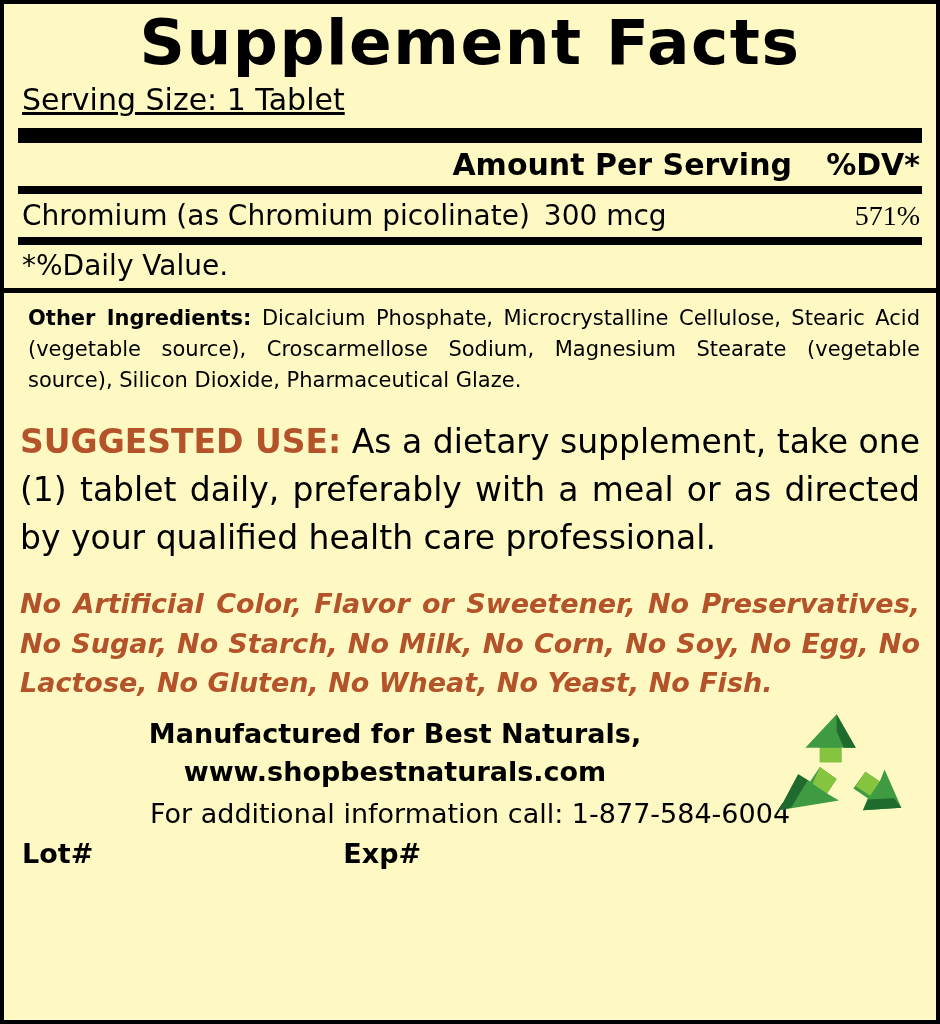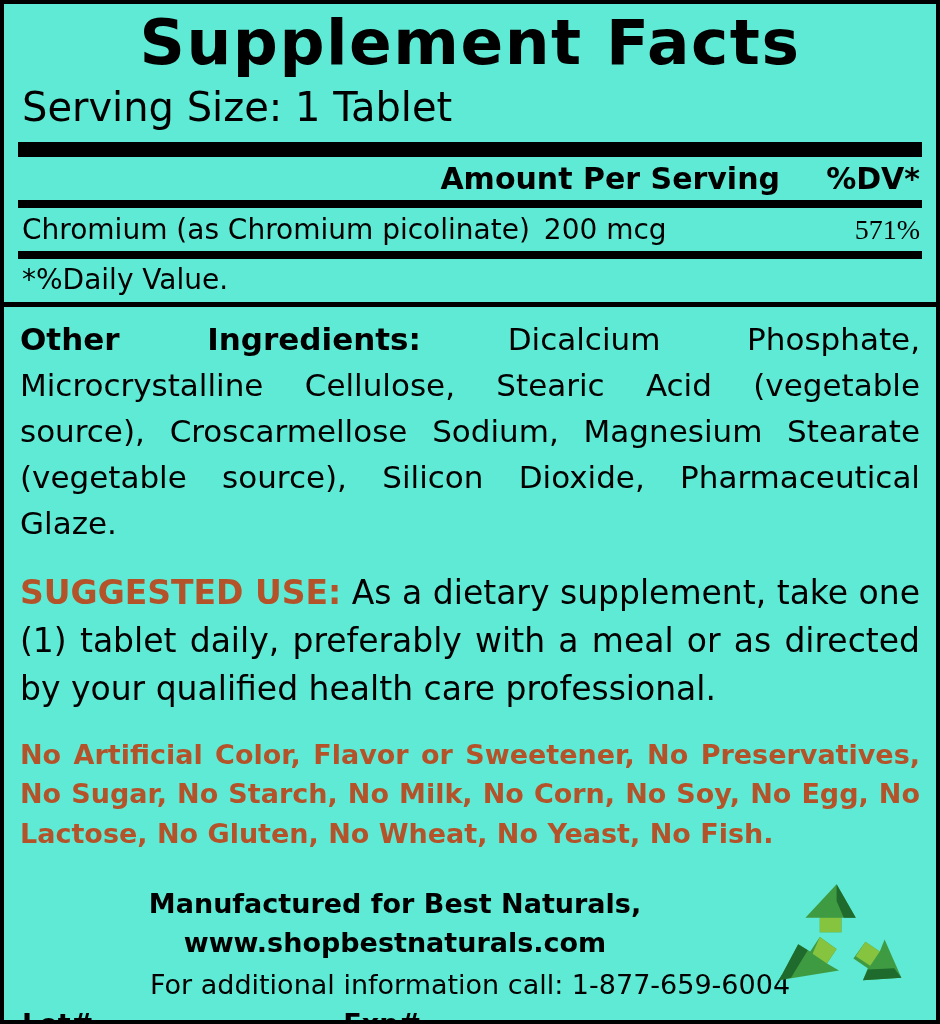--- a/index.html
+++ b/index.html
@@ -9,60 +9,60 @@
   }
   body {
     font-family: "DejaVu Sans", sans-serif;
     color: #000000;
   }
   .label {
     position: relative;
     width: 940px;
     height: 1024px;
     box-sizing: border-box;
-    background: #5eead4;
+    background: #fef9c3;
     border: 4px solid #000000;
     padding: 0 14px;
     overflow: hidden;
   }
 
   
   .sf-title {
     font-family: "DejaVu Sans", sans-serif;
     font-weight: bold;
     font-size: 63px;
     line-height: 1.05;
     letter-spacing: 1.5px;
     text-align: center;
     margin: 6px 0 2px 0;
     white-space: nowrap;
   }
   .serving-line {
-    font-size: 40px;
+    font-size: 30px;
     line-height: 1.45;
     margin-left: 4px;
+    text-decoration: underline;
   }
   .rule-thick {
     height: 15px;
     background: #000000;
     margin: 6px 0 0 0;
   }
   .rule-med {
     height: 8px;
     background: #000000;
     margin: 0;
   }
   .amount-row {
     display: flex;
     justify-content: flex-end;
     align-items: baseline;
     font-weight: bold;
     font-size: 30px;
     padding: 4px 0 4px 0;
-    gap: 12px;
   }
   .amount-row .aps {
     margin-right: 32px;
   }
   .amount-row .dv {
     min-width: 96px;
     text-align: right;
     padding-right: 2px;
   }
   .nutrient-row {
@@ -90,52 +90,53 @@
     padding: 4px 0 6px 4px;
   }
   .panel-bottom {
     height: 5px;
     background: #000000;
     margin: 0 -14px;
   }
 
   
   .other-ing {
-    font-size: 31px;
+    font-size: 21px;
     line-height: 1.48;
     text-align: justify;
-    margin: 10px 2px 0 2px;
+    margin: 10px 2px 0 10px;
   }
   .other-ing b { font-weight: bold; }
 
   
   .suggested {
     font-size: 33px;
     line-height: 1.46;
     text-align: justify;
     margin: 22px 2px 0 2px;
   }
   .suggested .su-head {
     font-weight: bold;
     color: #b4532a;
   }
 
   
   .free-of {
     font-size: 27px;
     line-height: 1.46;
+    font-style: italic;
     font-weight: bold;
     color: #b4532a;
     text-align: justify;
     margin: 22px 2px 0 2px;
   }
 
   
   .footer {
-    margin-top: 32px;
+    margin-top: 12px;
     position: relative;
   }
   .mfg {
     text-align: center;
     font-weight: bold;
     font-size: 27px;
     line-height: 1.42;
     padding-right: 150px;
   }
   .callline {
@@ -175,21 +176,21 @@
 
   <div class="amount-row">
     <span class="aps">Amount Per Serving</span>
     <span class="dv">%DV*</span>
   </div>
 
   <div class="rule-med"></div>
 
   <div class="nutrient-row">
     <span class="nname">Chromium (as Chromium picolinate)</span>
-    <span class="namount">200 mcg</span>
+    <span class="namount">300 mcg</span>
     <span class="nspacer"></span>
     <span class="ndv">571%</span>
   </div>
 
   <div class="rule-med"></div>
 
   <div class="footnote">*%Daily Value.</div>
 
   <div class="panel-bottom"></div>
 
@@ -210,20 +211,20 @@
         <path d="M10 86 L26 56 L34 61 L20 84 Z" fill="#1f6b2e"></path>
         <path d="M44 50 L58 60 L50 72 L38 64 Z" fill="#86c440"></path>
         <path d="M112 84 L80 86 L84 76 L72 68 L82 54 L94 62 L98 52 Z" fill="#3f9b42"></path>
         <path d="M112 84 L80 86 L84 77 L106 76 Z" fill="#1f6b2e"></path>
         <path d="M82 54 L94 62 L86 74 L74 66 Z" fill="#86c440"></path>
       </g>
     </svg>
 
     <div class="mfg">Manufactured for Best Naturals,</div>
     <div class="mfg">www.shopbestnaturals.com</div>
-    <div class="callline">For additional information call: 1-877-659-6004</div>
+    <div class="callline">For additional information call: 1-877-584-6004</div>
     <div class="lotrow">
       <span class="lot">Lot#</span>
       <span class="exp">Exp#</span>
     </div>
   </div>
 
 </div>
 
 </body></html>

